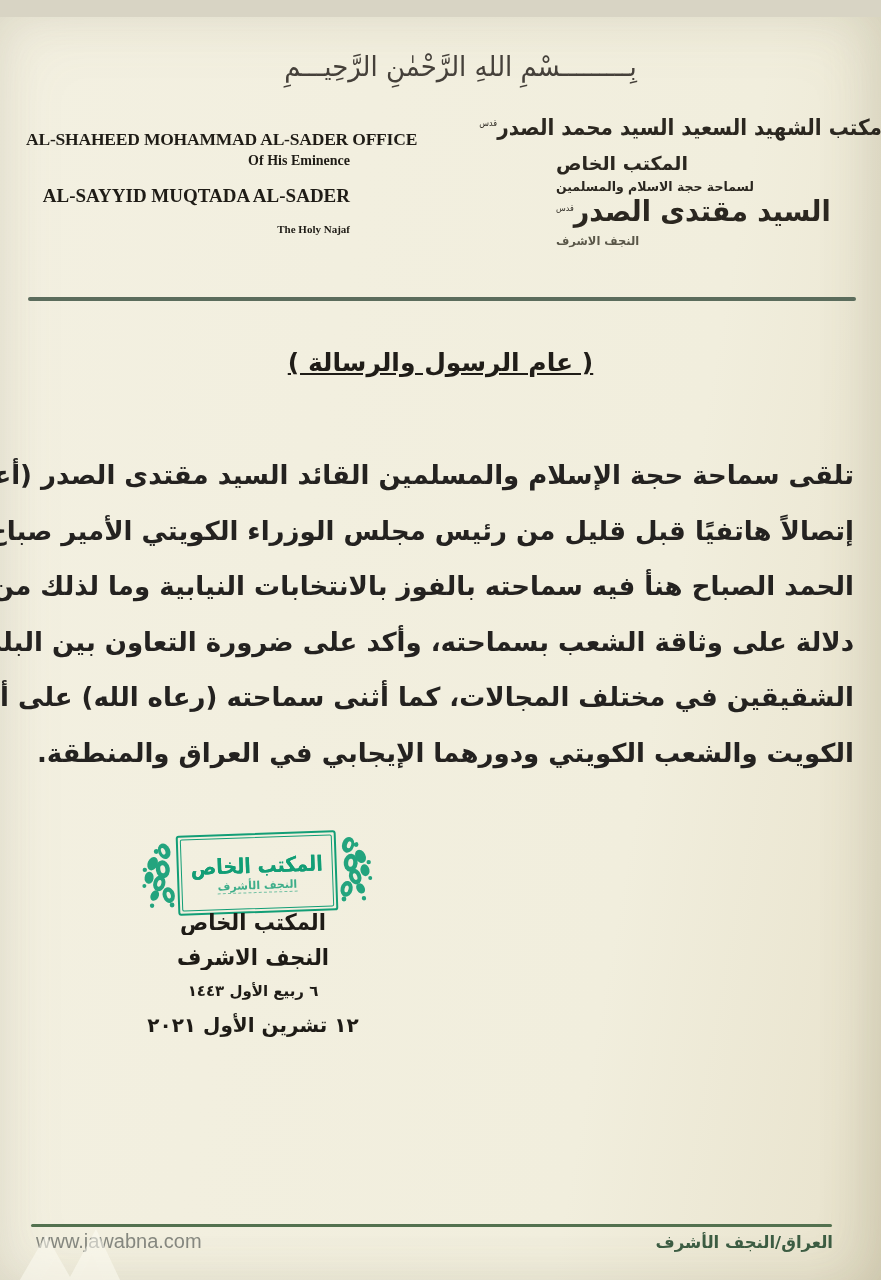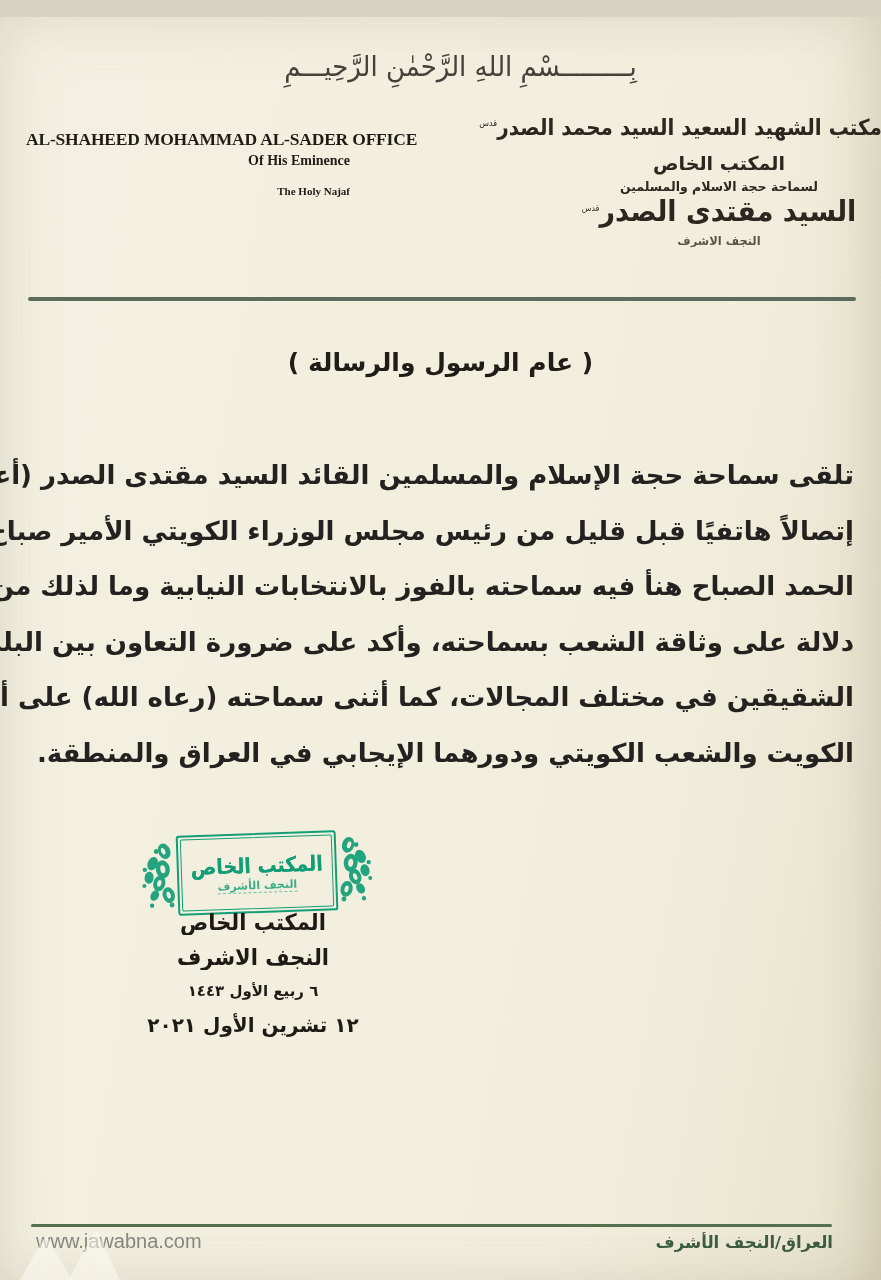--- a/index.html
+++ b/index.html
@@ -22,35 +22,35 @@
     letter-spacing:0px;
   }
   
   .lh-en{position:absolute;left:26px;top:112px;width:324px;text-align:right;font-family:"Liberation Serif","DejaVu Serif",serif;color:#1f1c16;}
   .lh-en .l1{font-size:17.5px;font-weight:700;letter-spacing:-0.2px;white-space:nowrap;}
   .lh-en .l2{font-size:13.5px;font-weight:600;margin-top:14px;}
   .lh-en .l3{font-size:14px;font-weight:600;margin-top:3px;}
   .lh-en .l4{font-size:19px;font-weight:700;margin-top:16px;white-space:nowrap;}
   .lh-en .l5{font-size:11px;font-weight:600;margin-top:16px;}
   
-  .lh-ar{position:absolute;left:556px;top:98px;width:326px;text-align:center;direction:rtl;color:#2b2720;}
+  .lh-ar{position:absolute;left:556px;top:98px;width:326px;text-align:left;direction:rtl;color:#2b2720;}
   .lh-ar .a1{font-size:20px;font-weight:700;white-space:nowrap;transform:scaleY(1.1);}
   .lh-ar .a2{font-size:19px;font-weight:700;margin-top:13px;}
   .lh-ar .a3{font-size:12.5px;font-weight:700;margin-top:5px;}
   .lh-ar .a4{font-size:27px;font-weight:700;margin-top:2px;transform:scaleY(1.05);}
   .lh-ar .a5{font-size:11.5px;font-weight:600;margin-top:7px;color:#595648;letter-spacing:2px;}
   .lh-ar sup{font-size:8px;font-weight:400;vertical-align:super;}
   
   .divider-top{position:absolute;left:28px;top:280px;width:828px;height:4px;background:#5b6c5c;border-radius:2px;}
   .divider-bottom{position:absolute;left:31px;top:1207px;width:801px;height:3px;background:#53714f;border-radius:2px;}
   
   .letter-title{
     position:absolute;left:0;top:331px;width:881px;
     text-align:center;direction:rtl;
-    font-size:25px;font-weight:700;color:#201d18;
+    font-size:25px;font-weight:700;color:#201d18;text-decoration:underline;
   }
   
   .letter-body{position:absolute;left:30px;top:431px;width:824px;direction:rtl;}
   .body-line{
     height:55.5px;line-height:55.5px;
     font-size:26px;font-weight:700;color:#242220;
     white-space:nowrap;overflow:visible;
     text-align:justify;text-align-last:justify;text-justify:inter-word;
   }
   .body-line.last{text-align:right;text-align-last:right;}
@@ -80,20 +80,21 @@
 </head>
 <body>
 
 <div class="page">
 
   <div class="bismillah">بِـــــــــسْمِ اللهِ الرَّحْمٰنِ الرَّحِيـــمِ</div>
 
   <div class="lh-en">
     <div class="l1">AL-SHAHEED MOHAMMAD AL-SADER OFFICE</div>
     <div class="l3">Of His Eminence</div>
+    <div class="l4">AL-SAYYID MUQTADA AL-SADER</div>
     <div class="l5">The Holy Najaf</div>
   </div>
 
   <div class="lh-ar">
     <div class="a1"><span>مكتب الشهيد السعيد السيد محمد الصدر</span><sup>قدس</sup></div>
     <div class="a2">المكتب الخاص</div>
     <div class="a3">لسماحة حجة الاسلام والمسلمين</div>
     <div class="a4"><span>السيد مقتدى الصدر</span><sup>قدس</sup></div>
     <div class="a5">النجف الاشرف</div>
   </div>

